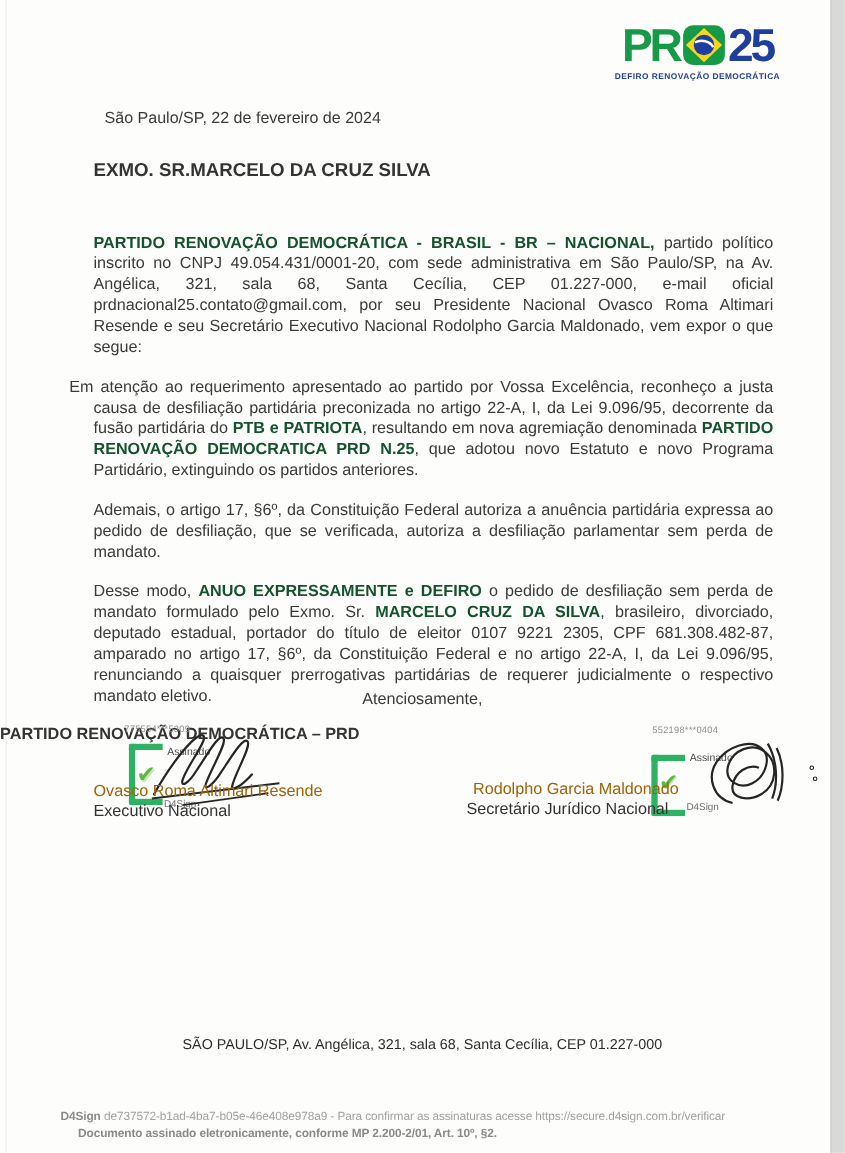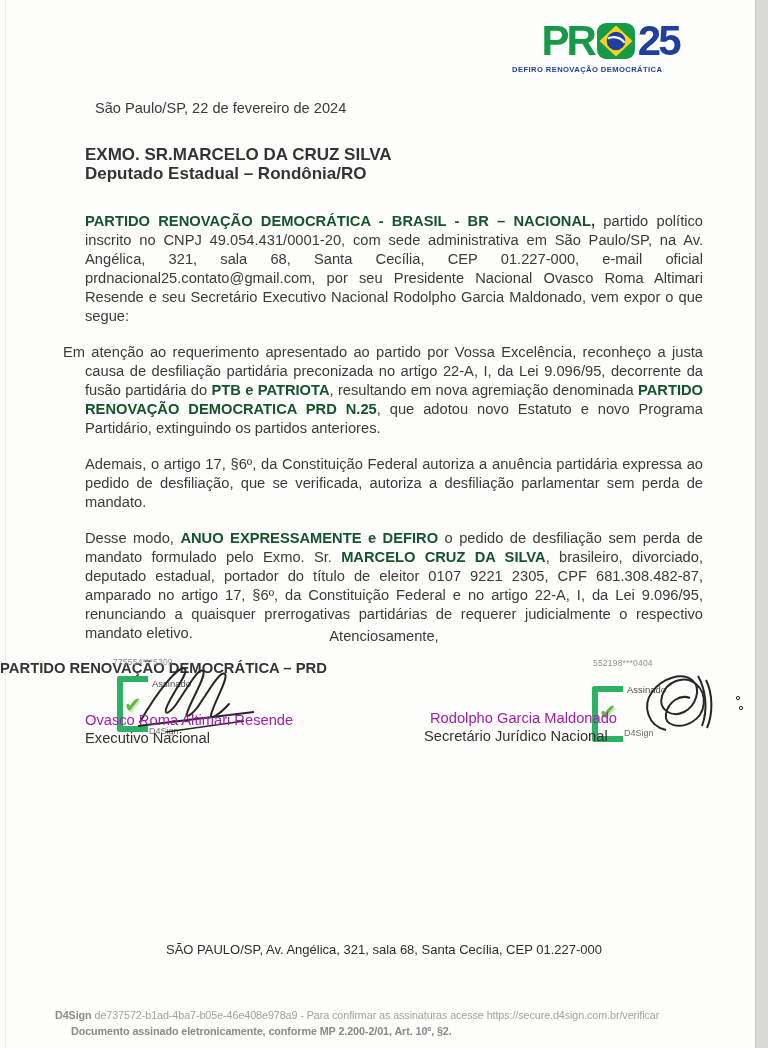--- a/index.html
+++ b/index.html
@@ -7,21 +7,21 @@
     width:768px;height:1048px;position:relative;overflow:hidden;
     background:#fdfdfb;
     font-family:"Liberation Sans", sans-serif;
     color:#3b3b3b;
   }
   .abs{position:absolute;}
   .edge-right{right:0;top:0;width:12px;height:1048px;background:#d9d9d7;border-left:1px solid #c7c7c5;}
   .edge-left{left:5px;top:0;width:1px;height:1048px;background:#ebebe8;}
 
   
-  .logo{top:20px;left:512px;width:196px;text-align:left;}
+  .logo{top:20px;left:536px;width:196px;text-align:center;}
   .logo-row{display:flex;align-items:center;justify-content:center;}
   .logo-pr,.logo-25{font-size:42px;font-weight:800;letter-spacing:-3px;line-height:1;}
   .logo-pr{color:#169a47;margin-right:1px;}
   .logo-25{color:#1e3f9e;margin-left:1px;}
   .logo-flag{width:40px;height:38px;margin:0 1px;}
   .logo-sub{font-size:7.6px;font-weight:700;color:#1e3f9e;letter-spacing:.42px;margin-top:3px;white-space:nowrap;}
 
   
   .date-line{top:100px;left:95px;font-size:14.6px;}
   .addressee{top:146px;left:85px;font-weight:bold;font-size:17px;line-height:18.5px;color:#343434;}
@@ -34,21 +34,21 @@
 
   .closing{top:628px;left:0;width:768px;text-align:center;font-size:14.7px;}
   .party-title{top:660px;left:0;width:768px;text-align:left;font-weight:bold;font-size:14.8px;color:#343434;}
 
   
   .stamp-num{font-size:8.5px;color:#8f8f8f;letter-spacing:.2px;}
   .assinado{font-size:9.5px;color:#4c4c4c;}
   .d4label{font-size:9px;color:#6f6f6f;}
   .bracket{width:25px;height:44px;border:6px solid #2db264;border-right:none;border-radius:3px 0 0 3px;}
   .check{font-size:21px;color:#5fb841;text-shadow:1.5px 1.5px 0 #c9e4b6;line-height:1;}
-  .sig-name{font-size:14.7px;color:#a21caf;}
+  .sig-name{font-size:14.7px;color:#a16207;}
   .sig-role{font-size:14.7px;color:#333;}
   .sig-svg path, .sig-svg circle{stroke:#262626;fill:none;}
 
   
   .footer-address{top:941px;left:0;width:768px;text-align:center;font-size:13px;line-height:17.5px;color:#2e2e2e;}
   .email-link{color:#2b3ab9;text-decoration:underline;}
 
   .d4bar{top:1008px;left:55px;width:660px;font-size:10.8px;line-height:15.5px;color:#a2a2a2;letter-spacing:-.1px;}
   .d4bar .brand{font-weight:bold;color:#8c8c8c;}
   .d4bar .row2{font-weight:bold;color:#8a8a8a;padding-left:16px;}
@@ -71,21 +71,20 @@
       </svg>
     </span>
     <span class="logo-25">25</span>
   </div>
   <div class="logo-sub">DEFIRO RENOVAÇÃO DEMOCRÁTICA</div>
 </div>
 
 <div class="abs date-line">São Paulo/SP, 22 de fevereiro de 2024</div>
 <div class="abs addressee">
   <div>EXMO. SR.MARCELO DA CRUZ SILVA</div>
-  <div>Deputado Estadual – Rondônia/RO</div>
 </div>
 
 <div class="abs letter-body">
     <p><span class="b">PARTIDO RENOVAÇÃO DEMOCRÁTICA - BRASIL - BR – NACIONAL,</span><span> partido político inscrito no CNPJ 49.054.431/0001-20, com sede administrativa em São Paulo/SP, na Av. Angélica, 321, sala 68, Santa Cecília, CEP 01.227-000, e-mail oficial prdnacional25.contato@gmail.com, por seu Presidente Nacional Ovasco Roma Altimari Resende e seu Secretário Executivo Nacional Rodolpho Garcia Maldonado, vem expor o que segue:</span></p>
     <p class="hang"><span>Em atenção ao requerimento apresentado ao partido por Vossa Excelência, reconheço a justa causa de desfiliação partidária preconizada no artigo 22-A, I, da Lei 9.096/95, decorrente da fusão partidária do </span><span class="b">PTB e PATRIOTA</span><span>, resultando em nova agremiação denominada </span><span class="b">PARTIDO RENOVAÇÃO DEMOCRATICA PRD N.25</span><span>, que adotou novo Estatuto e novo Programa Partidário, extinguindo os partidos anteriores.</span></p>
     <p><span>Ademais, o artigo 17, §6º, da Constituição Federal autoriza a anuência partidária expressa ao pedido de desfiliação, que se verificada, autoriza a desfiliação parlamentar sem perda de mandato.</span></p>
     <p><span>Desse modo, </span><span class="b">ANUO EXPRESSAMENTE e DEFIRO</span><span> o pedido de desfiliação sem perda de mandato formulado pelo Exmo. Sr. </span><span class="b">MARCELO CRUZ DA SILVA</span><span>, brasileiro, divorciado, deputado estadual, portador do título de eleitor 0107 9221 2305, CPF 681.308.482-87, amparado no artigo 17, §6º, da Constituição Federal e no artigo 22-A, I, da Lei 9.096/95, renunciando a quaisquer prerrogativas partidárias de requerer judicialmente o respectivo mandato eletivo.</span></p>
   </div>
 
 <div class="abs closing">Atenciosamente,</div>

